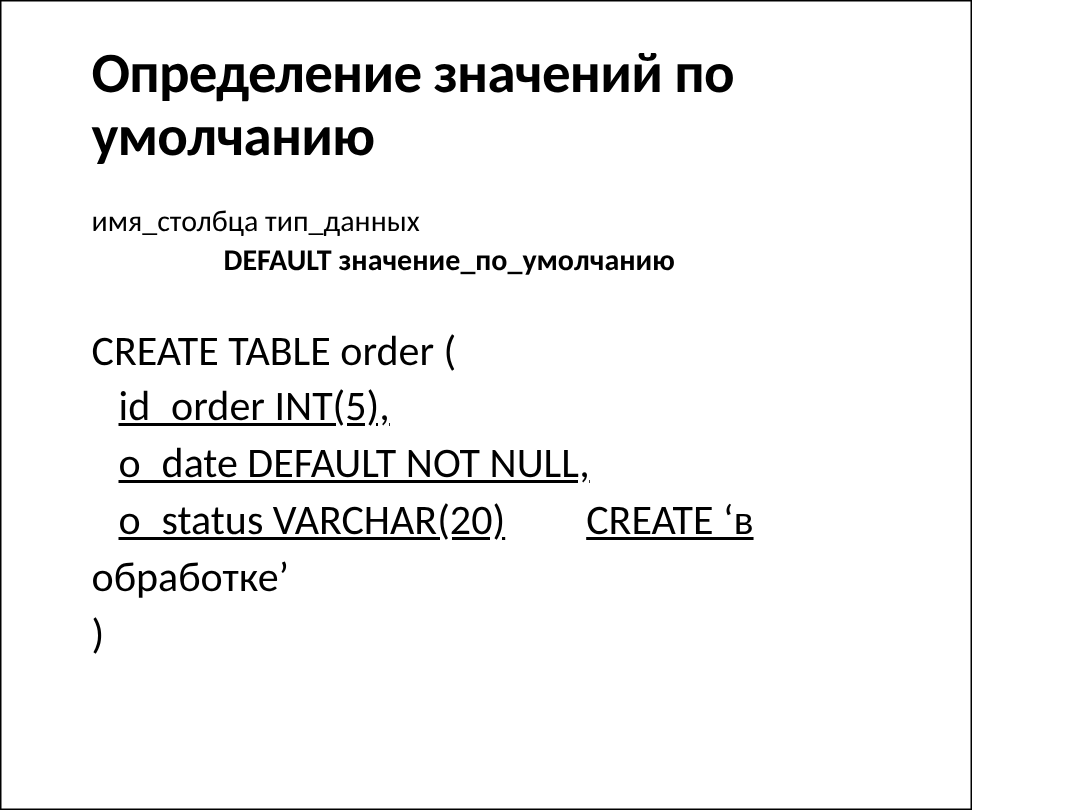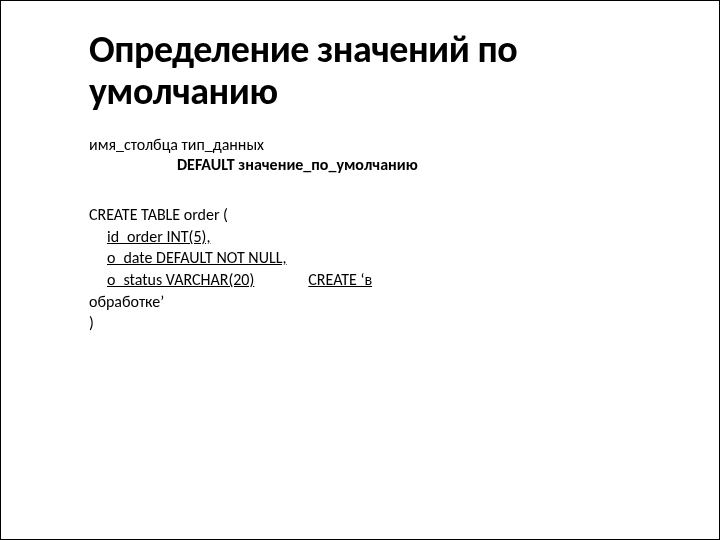--- a/index.html
+++ b/index.html
@@ -6,44 +6,44 @@
     margin: 0;
     padding: 0;
     width: 720px;
     height: 540px;
     background: #ffffff;
     font-family: "Segoe UI", "Candara", "Calibri", Arial, sans-serif;
     color: #000;
   }
   .slide {
     box-sizing: border-box;
-    width: 720px;
+    width: 648px;
     height: 540px;
     border: 1px solid #000;
-    padding: 28px 60px 40px 88px;
+    padding: 28px 60px 40px 60px;
   }
   .title {
     font-size: 38px;
     line-height: 1.1;
     font-weight: 700;
     margin: 0 0 22px 0;
     letter-spacing: -0.5px;
   }
   .syntax {
-    font-size: 16px;
+    font-size: 20px;
     line-height: 1.3;
     margin-bottom: 28px;
     margin-top: 12px;
   }
   .syntax .line2 {
     padding-left: 88px;
     font-weight: bold;
   }
   .code {
-    font-size: 16px;
+    font-size: 28px;
     line-height: 1.35;
   }
   .code .ind {
     padding-left: 18px;
     text-decoration: underline;
   }
   .code .row-status .gap {
     display: inline-block;
     width: 54px;
   }

